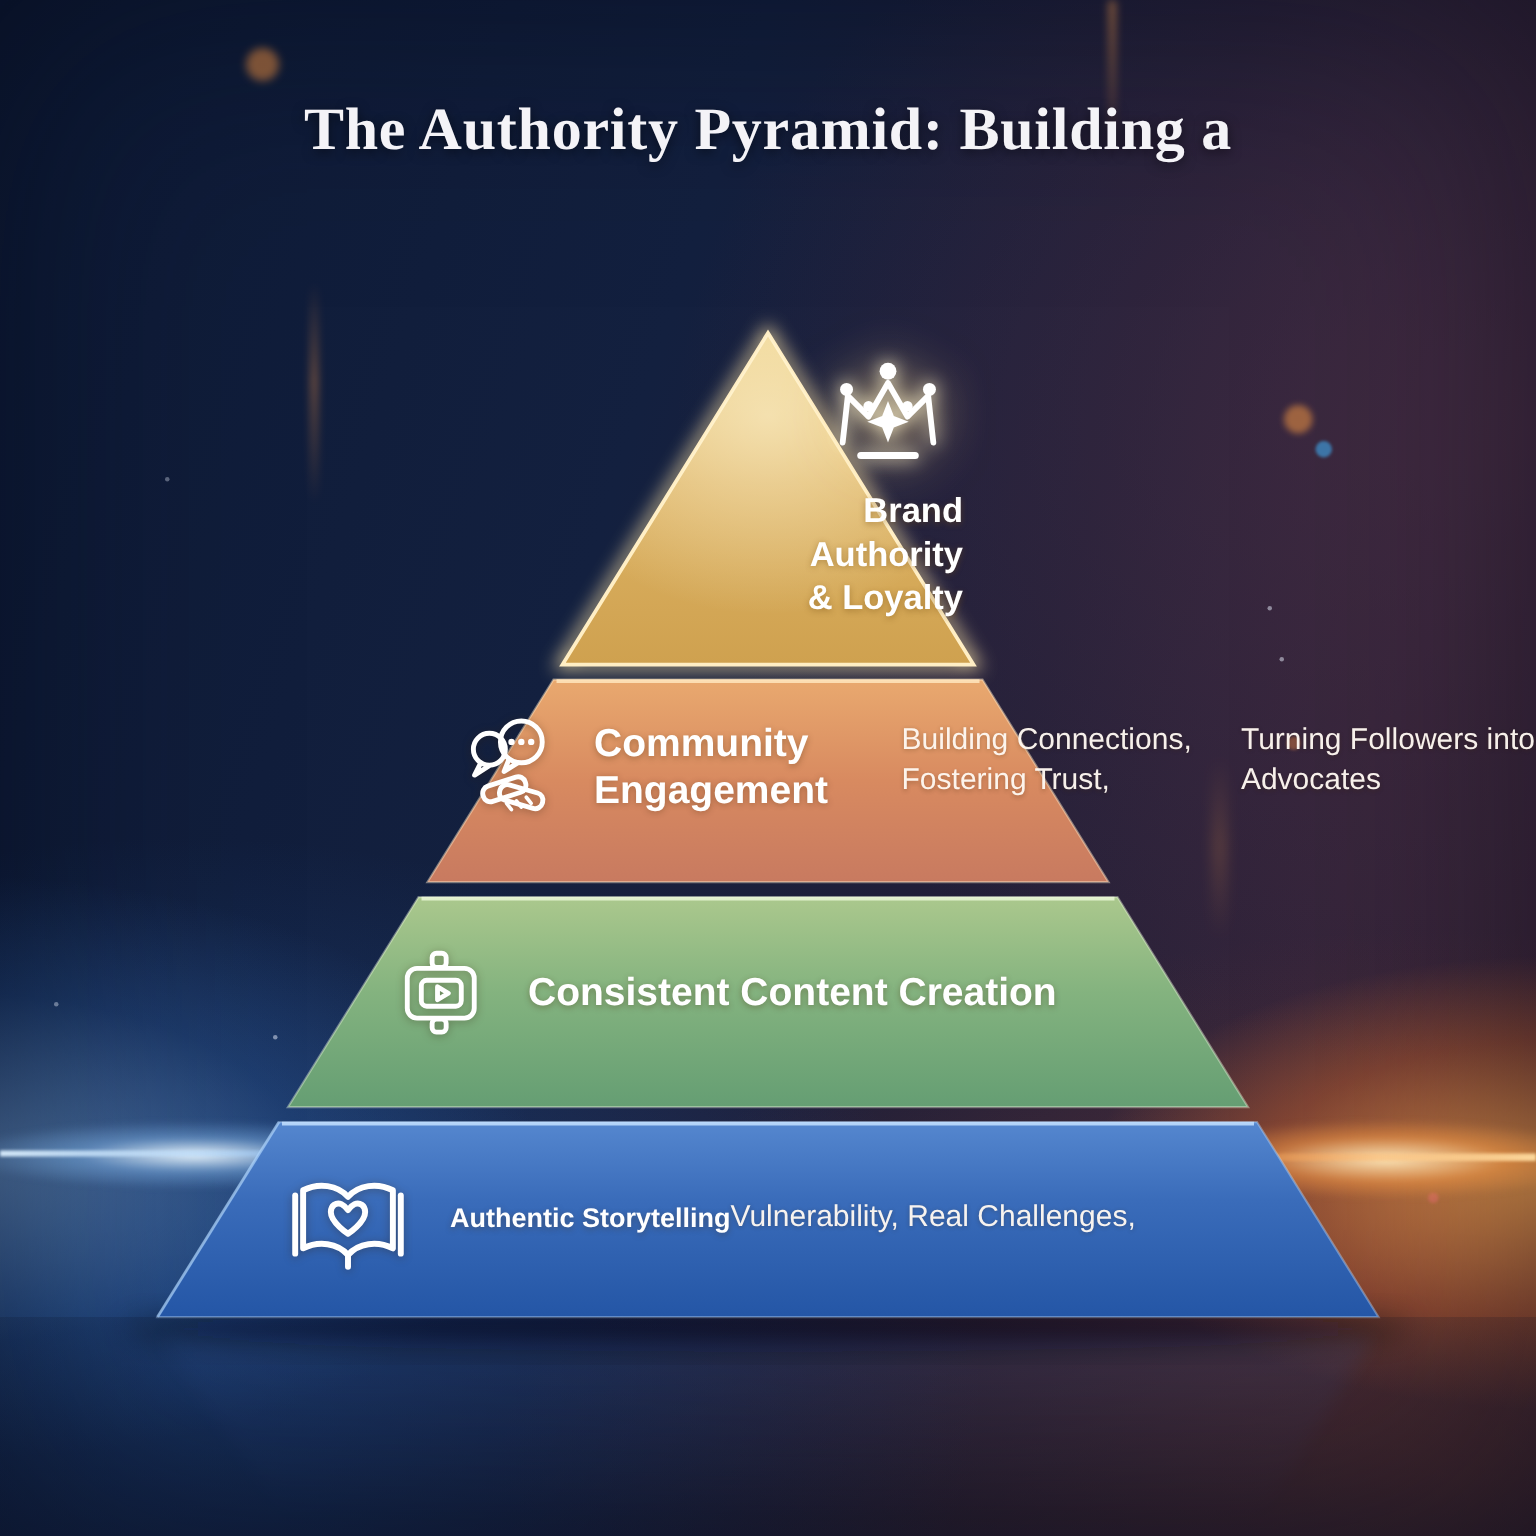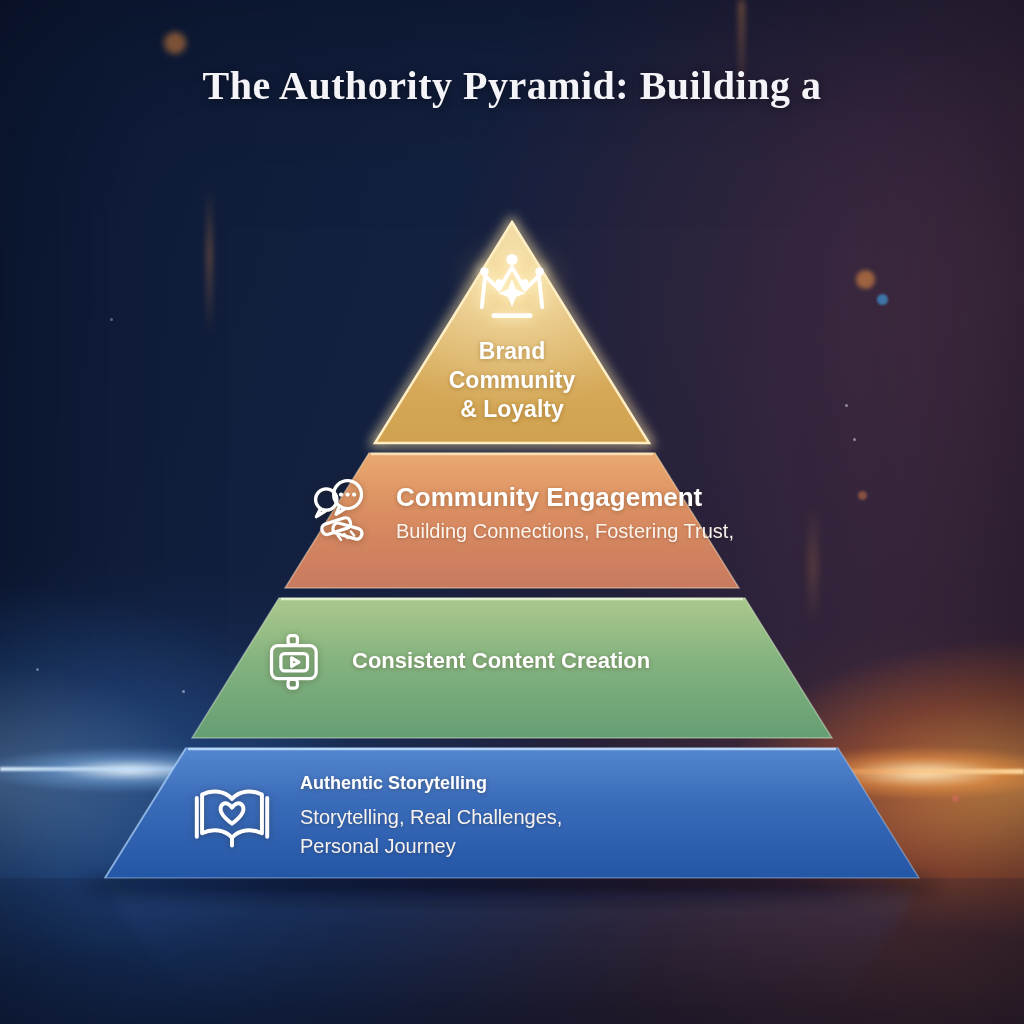--- a/index.html
+++ b/index.html
@@ -46,34 +46,34 @@
     font-family:"Liberation Serif",serif;font-weight:700;letter-spacing:.5px;
     text-shadow:0 2px 8px rgba(0,0,0,.5);}
   .title-l1{top:62px;font-size:40px;}
   .title-l2{top:110px;font-size:33px;}
   .pyr{position:absolute;left:0;top:0;}
   .tier-content{position:absolute;color:#fff;}
   .t-title{font-weight:700;font-size:26px;line-height:31px;color:#ffffff;
     text-shadow:0 1px 4px rgba(70,40,10,.35);}
   .t-sub{font-size:20px;line-height:27px;color:rgba(255,249,242,.96);
     text-shadow:0 1px 3px rgba(60,35,10,.3);}
-  .tier1{left:382px;top:250px;width:260px;display:flex;flex-direction:column;align-items:center;text-align:center;}
+  .tier1{left:382px;top:238px;width:260px;display:flex;flex-direction:column;align-items:flex-end;text-align:center;}
   .tier1 .t1-line{font-weight:700;font-size:23px;line-height:29px;color:#fff;text-shadow:0 1px 4px rgba(120,80,20,.45);}
   .crown-wrap{margin-bottom:7px;filter:drop-shadow(0 0 6px rgba(255,246,205,.95)) drop-shadow(0 0 16px rgba(255,220,140,.7));}
   .tier-row{position:absolute;display:flex;align-items:center;}
   .tier2{left:300px;top:470px;}
   .tier3{left:260px;top:624px;}
   .tier4{left:188px;top:768px;}
   .tier-row .icon{flex:0 0 auto;filter:drop-shadow(0 1px 3px rgba(50,30,10,.35));}
   .tier2 .icon{margin-right:14px;}
   .tier3 .icon{margin-right:20px;}
   .tier4 .icon{margin-right:24px;}
-  .t-col{display:flex;flex-direction:column;}
+  .t-col{display:flex;}
   .tier2 .t-title{margin-bottom:5px;}
-  .tier3 .t-title{margin-bottom:3px;font-size:22px;text-align:right;}
+  .tier3 .t-title{margin-bottom:3px;font-size:26px;text-align:right;}
   .tier4 .t-title{margin-bottom:4px;font-size:18px;}
   .tier4 .t-sub{line-height:29px;}
 </style>
 </head>
 <body>
 
 <div class="stage">
 
   <div class="streak streak-a"></div>
   <div class="streak streak-b"></div>
@@ -160,21 +160,21 @@
         </g>
         <circle cx="55" cy="11" r="6.5" fill="#ffffff"></circle>
         <circle cx="23" cy="25" r="5" fill="#ffffff"></circle>
         <circle cx="87" cy="25" r="5" fill="#ffffff"></circle>
         <circle cx="40" cy="38" r="4" fill="#ffffff"></circle>
         <circle cx="70" cy="38" r="4" fill="#ffffff"></circle>
         <path d="M55,34 L59.5,45.5 L71,50 L59.5,54.5 L55,66 L50.5,54.5 L39,50 L50.5,45.5 Z" fill="#ffffff"></path>
       </svg>
     </div>
     <div class="t1-line">Brand</div>
-    <div class="t1-line">Community</div>
+    <div class="t1-line">Authority</div>
     <div class="t1-line">&amp; Loyalty</div>
   </div>
 
   <div class="tier-row tier2">
     <div class="icon">
       <svg width="82" height="82" viewBox="0 0 100 100">
         <g stroke="#ffffff" stroke-width="4" fill="none" stroke-linejoin="round" stroke-linecap="round">
           <circle cx="32" cy="36" r="13"></circle>
           <path d="M25,47 L20,57 L31,50"></path>
           <circle cx="58" cy="30" r="17"></circle>
@@ -184,20 +184,21 @@
           <path d="M46,80 L50,85 M54,78 L58,83 M62,75 L66,80" stroke-width="3"></path>
         </g>
         <circle cx="50" cy="30" r="2.6" fill="#ffffff"></circle>
         <circle cx="58" cy="30" r="2.6" fill="#ffffff"></circle>
         <circle cx="66" cy="30" r="2.6" fill="#ffffff"></circle>
       </svg>
     </div>
     <div class="t-col">
       <div class="t-title">Community Engagement</div>
       <div class="t-sub">Building Connections, Fostering Trust,</div>
+      <div class="t-sub">Turning Followers into Advocates</div>
     </div>
   </div>
 
   <div class="tier-row tier3">
     <div class="icon">
       <svg width="72" height="72" viewBox="0 0 100 100">
         <g stroke="#ffffff" stroke-width="4.5" fill="none" stroke-linejoin="round" stroke-linecap="round">
           <rect x="16" y="30" width="62" height="46" rx="9"></rect>
           <rect x="29" y="41" width="37" height="24" rx="5"></rect>
           <path d="M44,47 L54,53 L44,59 Z"></path>
@@ -218,19 +219,18 @@
           <path d="M50,34 C42,25 28,23 16,29 L16,73 C28,67 42,69 50,78 C58,69 72,67 84,73 L84,29 C72,23 58,25 50,34 Z"></path>
           <path d="M10,33 L10,77"></path>
           <path d="M90,33 L90,77"></path>
           <path d="M50,78 L50,87"></path>
           <path d="M50,62 C50,62 37,53.5 37,45.5 C37,40.5 41.2,37.8 45,39.5 C47.8,40.8 50,44 50,44 C50,44 52.2,40.8 55,39.5 C58.8,37.8 63,40.5 63,45.5 C63,53.5 50,62 50,62 Z"></path>
         </g>
       </svg>
     </div>
     <div class="t-col">
       <div class="t-title">Authentic Storytelling</div>
-      <div class="t-sub">Storytelling, Real Challenges,</div>
-      <div class="t-sub">Personal Journey</div>
+      <div class="t-sub">Vulnerability, Real Challenges,</div>
     </div>
   </div>
 
   <div class="floor-shade"></div>
 </div>
 
 </body></html>

